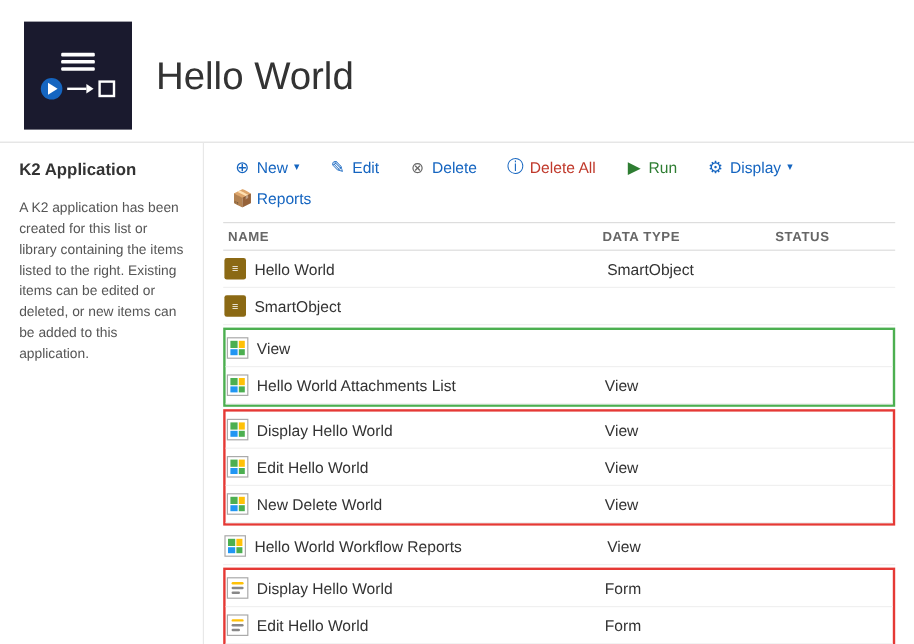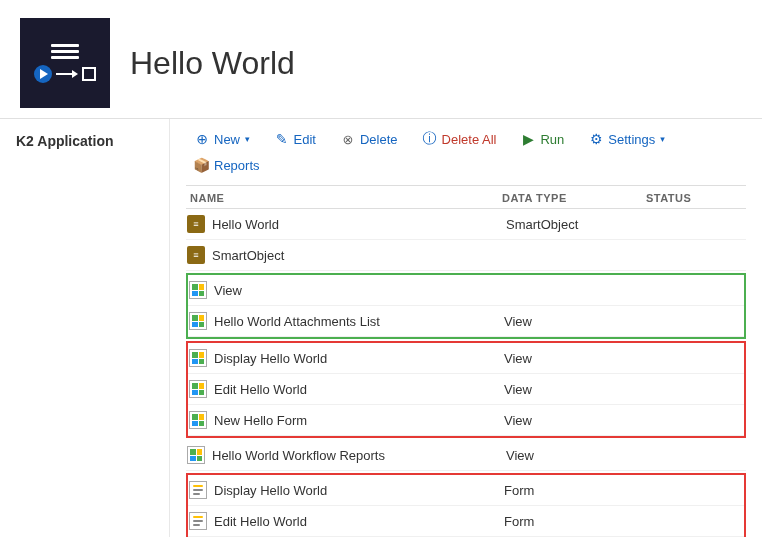--- a/index.html
+++ b/index.html
@@ -104,20 +104,21 @@
         </div>
       </div>
     </div>
     <h1 class="page-title">Hello World</h1>
   </div>
 
   <div class="content">
 
     <div class="sidebar">
       <div class="sidebar-app-title">K2 Application</div>
+      <div class="sidebar-desc">A K2 application has been created for this list or library containing the items listed to the right. Existing items can be edited or deleted, or new items can be added to this application.</div>
     </div>
 
     <div class="main">
 
       <div class="toolbar">
         <button class="toolbar-btn">
           <span class="toolbar-icon icon-circle-plus">⊕</span>
           <span>New</span>
           <span class="dropdown-arrow">▾</span>
         </button>
@@ -137,21 +138,21 @@
           <span>Delete All</span>
         </button>
         <span class="toolbar-separator"></span>
         <button class="toolbar-btn green">
           <span class="toolbar-icon icon-circle-play">▶</span>
           <span>Run</span>
         </button>
         <span class="toolbar-separator"></span>
         <button class="toolbar-btn">
           <span class="toolbar-icon icon-circle-gear">⚙</span>
-          <span>Settings</span>
+          <span>Display</span>
           <span class="dropdown-arrow">▾</span>
         </button>
         <span class="toolbar-separator"></span>
         <button class="toolbar-btn">
           <span class="toolbar-icon icon-circle-pkg">📦</span>
           <span>Reports</span>
         </button>
       </div>
 
       <div class="table-header">
@@ -240,21 +241,21 @@
           </div>
           <div class="table-row">
             <div class="row-icon">
               <div style="width:18px;height:18px;border:1px solid #aaa;display:grid;grid-template-columns:1fr 1fr;grid-template-rows:1fr 1fr;gap:1px;padding:2px;background:#fff;">
                 <div style="background:#4CAF50;"></div>
                   <div style="background:#FFC107;"></div>
                 <div style="background:#2196F3;"></div>
                   <div style="background:#4CAF50;"></div>
               </div>
             </div>
-            <div class="row-name">New Hello Form</div>
+            <div class="row-name">New Delete World</div>
             <div class="row-datatype">View</div>
             <div class="row-status"></div>
           </div>
         </div>
 
         <div class="table-row">
           <div class="row-icon">
             <div style="width:18px;height:18px;border:1px solid #aaa;display:grid;grid-template-columns:1fr 1fr;grid-template-rows:1fr 1fr;gap:1px;padding:2px;background:#fff;">
               <div style="background:#4CAF50;"></div>
                 <div style="background:#FFC107;"></div>

